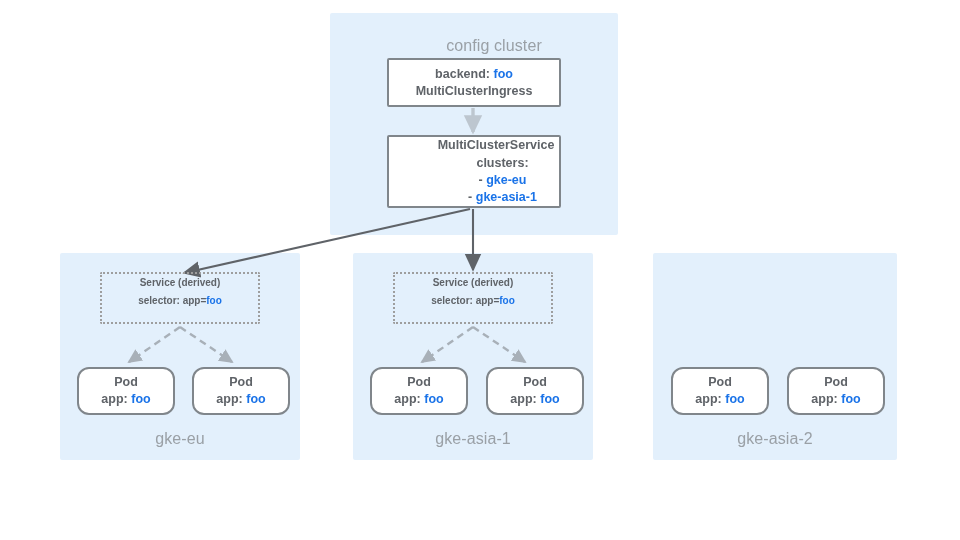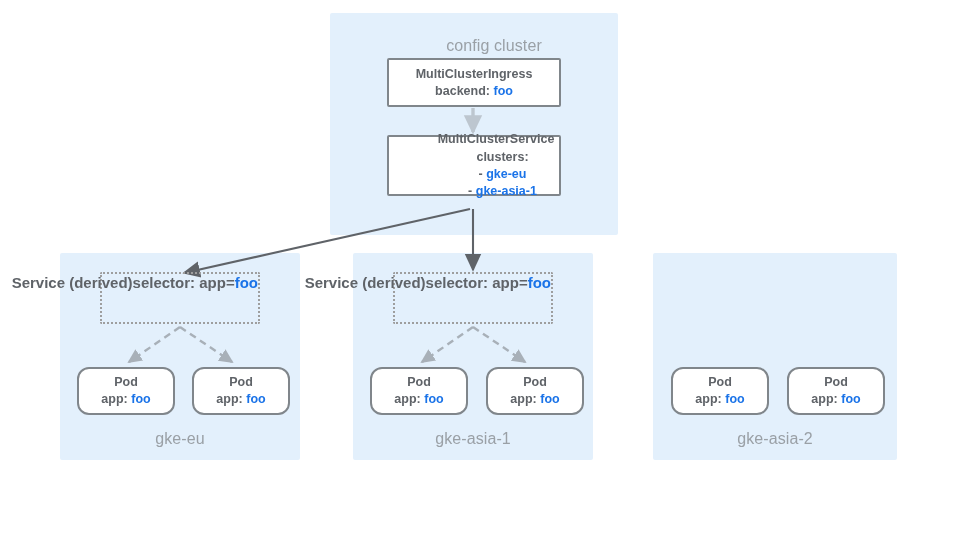--- a/index.html
+++ b/index.html
@@ -59,37 +59,37 @@
     display: flex;
     flex-direction: column;
     justify-content: center;
   }
   .node .line { text-align: center; white-space: nowrap; }
   .node .line.left { text-align: center; padding-left: 13px; }
   .val { color: #1a73e8; font-weight: bold; }
 
   
   #node-mci  { left: 387px; top: 58px;  width: 174px; height: 49px; }
-  #node-mcs  { left: 387px; top: 135px; width: 174px; height: 61px; padding-left: 44px; }
+  #node-mcs  { left: 387px; top: 135px; width: 174px; height: 73px; padding-left: 44px; }
   #node-mcs .title { text-align: center; margin-bottom: 1px; }
 
   
   .svc {
     position: absolute;
     box-sizing: border-box;
     background: transparent;
     border: 2px dotted #9e9e9e;
     border-radius: 2px;
     color: #5f6368;
-    font-size: 15px;
+    font-size: 10px;
     font-weight: bold;
     line-height: 18px;
     display: flex;
-    flex-direction: row;
-    justify-content: flex-end;
+    flex-direction: column;
+    justify-content: flex-start;
   }
   .svc .line { text-align: center; white-space: nowrap; }
   #svc-eu    { left: 100px; top: 272px; width: 160px; height: 52px; }
   #svc-asia1 { left: 393px; top: 272px; width: 160px; height: 52px; }
 
   
   .pod {
     position: absolute;
     box-sizing: border-box;
     width: 98px;
@@ -165,25 +165,25 @@
     <line x1="473" y1="209" x2="473" y2="270" stroke="#5f6368" stroke-width="2.1" marker-end="url(#ah-dark)"></line>
 
     <line x1="180" y1="327" x2="129" y2="362" stroke="#a8b0b8" stroke-width="2.4" stroke-dasharray="7,5" marker-end="url(#ah-dash)"></line>
     <line x1="180" y1="327" x2="232" y2="362" stroke="#a8b0b8" stroke-width="2.4" stroke-dasharray="7,5" marker-end="url(#ah-dash)"></line>
 
     <line x1="473" y1="327" x2="422" y2="362" stroke="#a8b0b8" stroke-width="2.4" stroke-dasharray="7,5" marker-end="url(#ah-dash)"></line>
     <line x1="473" y1="327" x2="525" y2="362" stroke="#a8b0b8" stroke-width="2.4" stroke-dasharray="7,5" marker-end="url(#ah-dash)"></line>
   </svg>
 
   <div class="node" id="node-mci">
+    <div class="line">
+      <span>backend:</span>
+      <span class="val">foo</span>
+    </div>
     <div class="line">MultiClusterIngress</div>
-    <div class="line">
-      <span>backend:</span>
-      <span class="val">foo</span>
-    </div>
   </div>
 
   <div class="node" id="node-mcs">
     <div class="line title">MultiClusterService</div>
     <div class="line left">clusters:</div>
     <div class="line left">
       <span>-</span>
       <span class="val">gke-eu</span>
     </div>
     <div class="line left">

